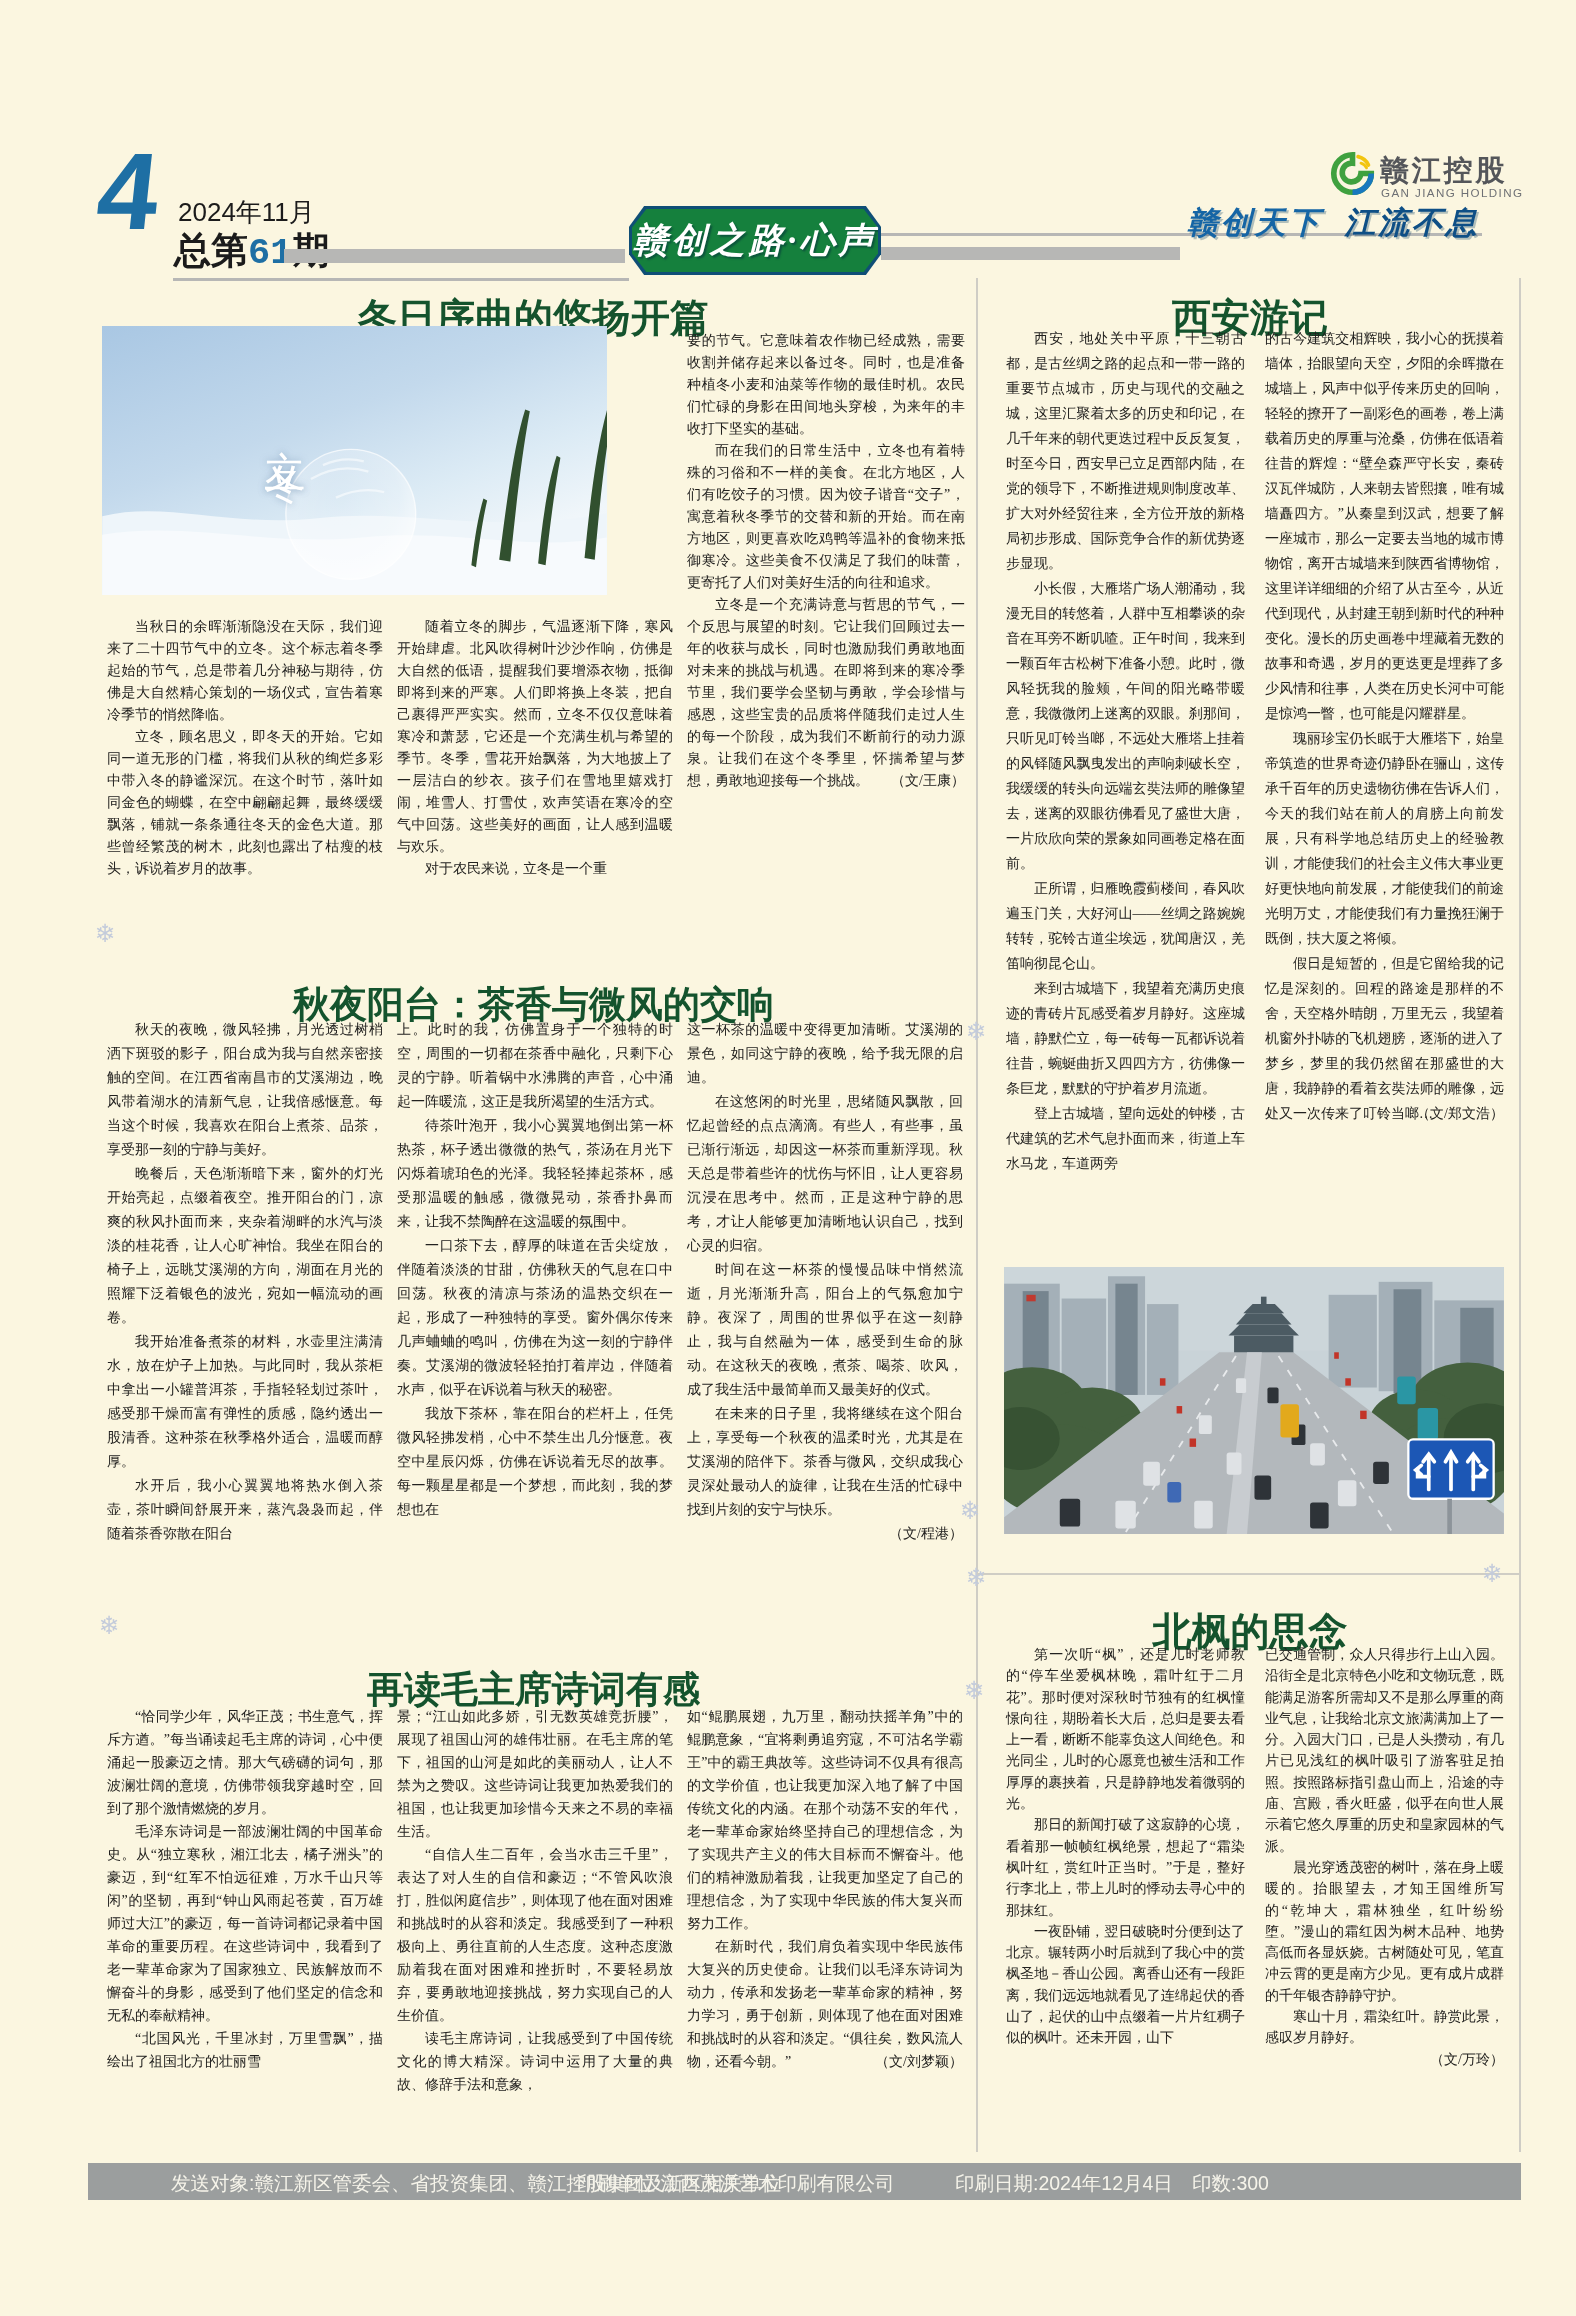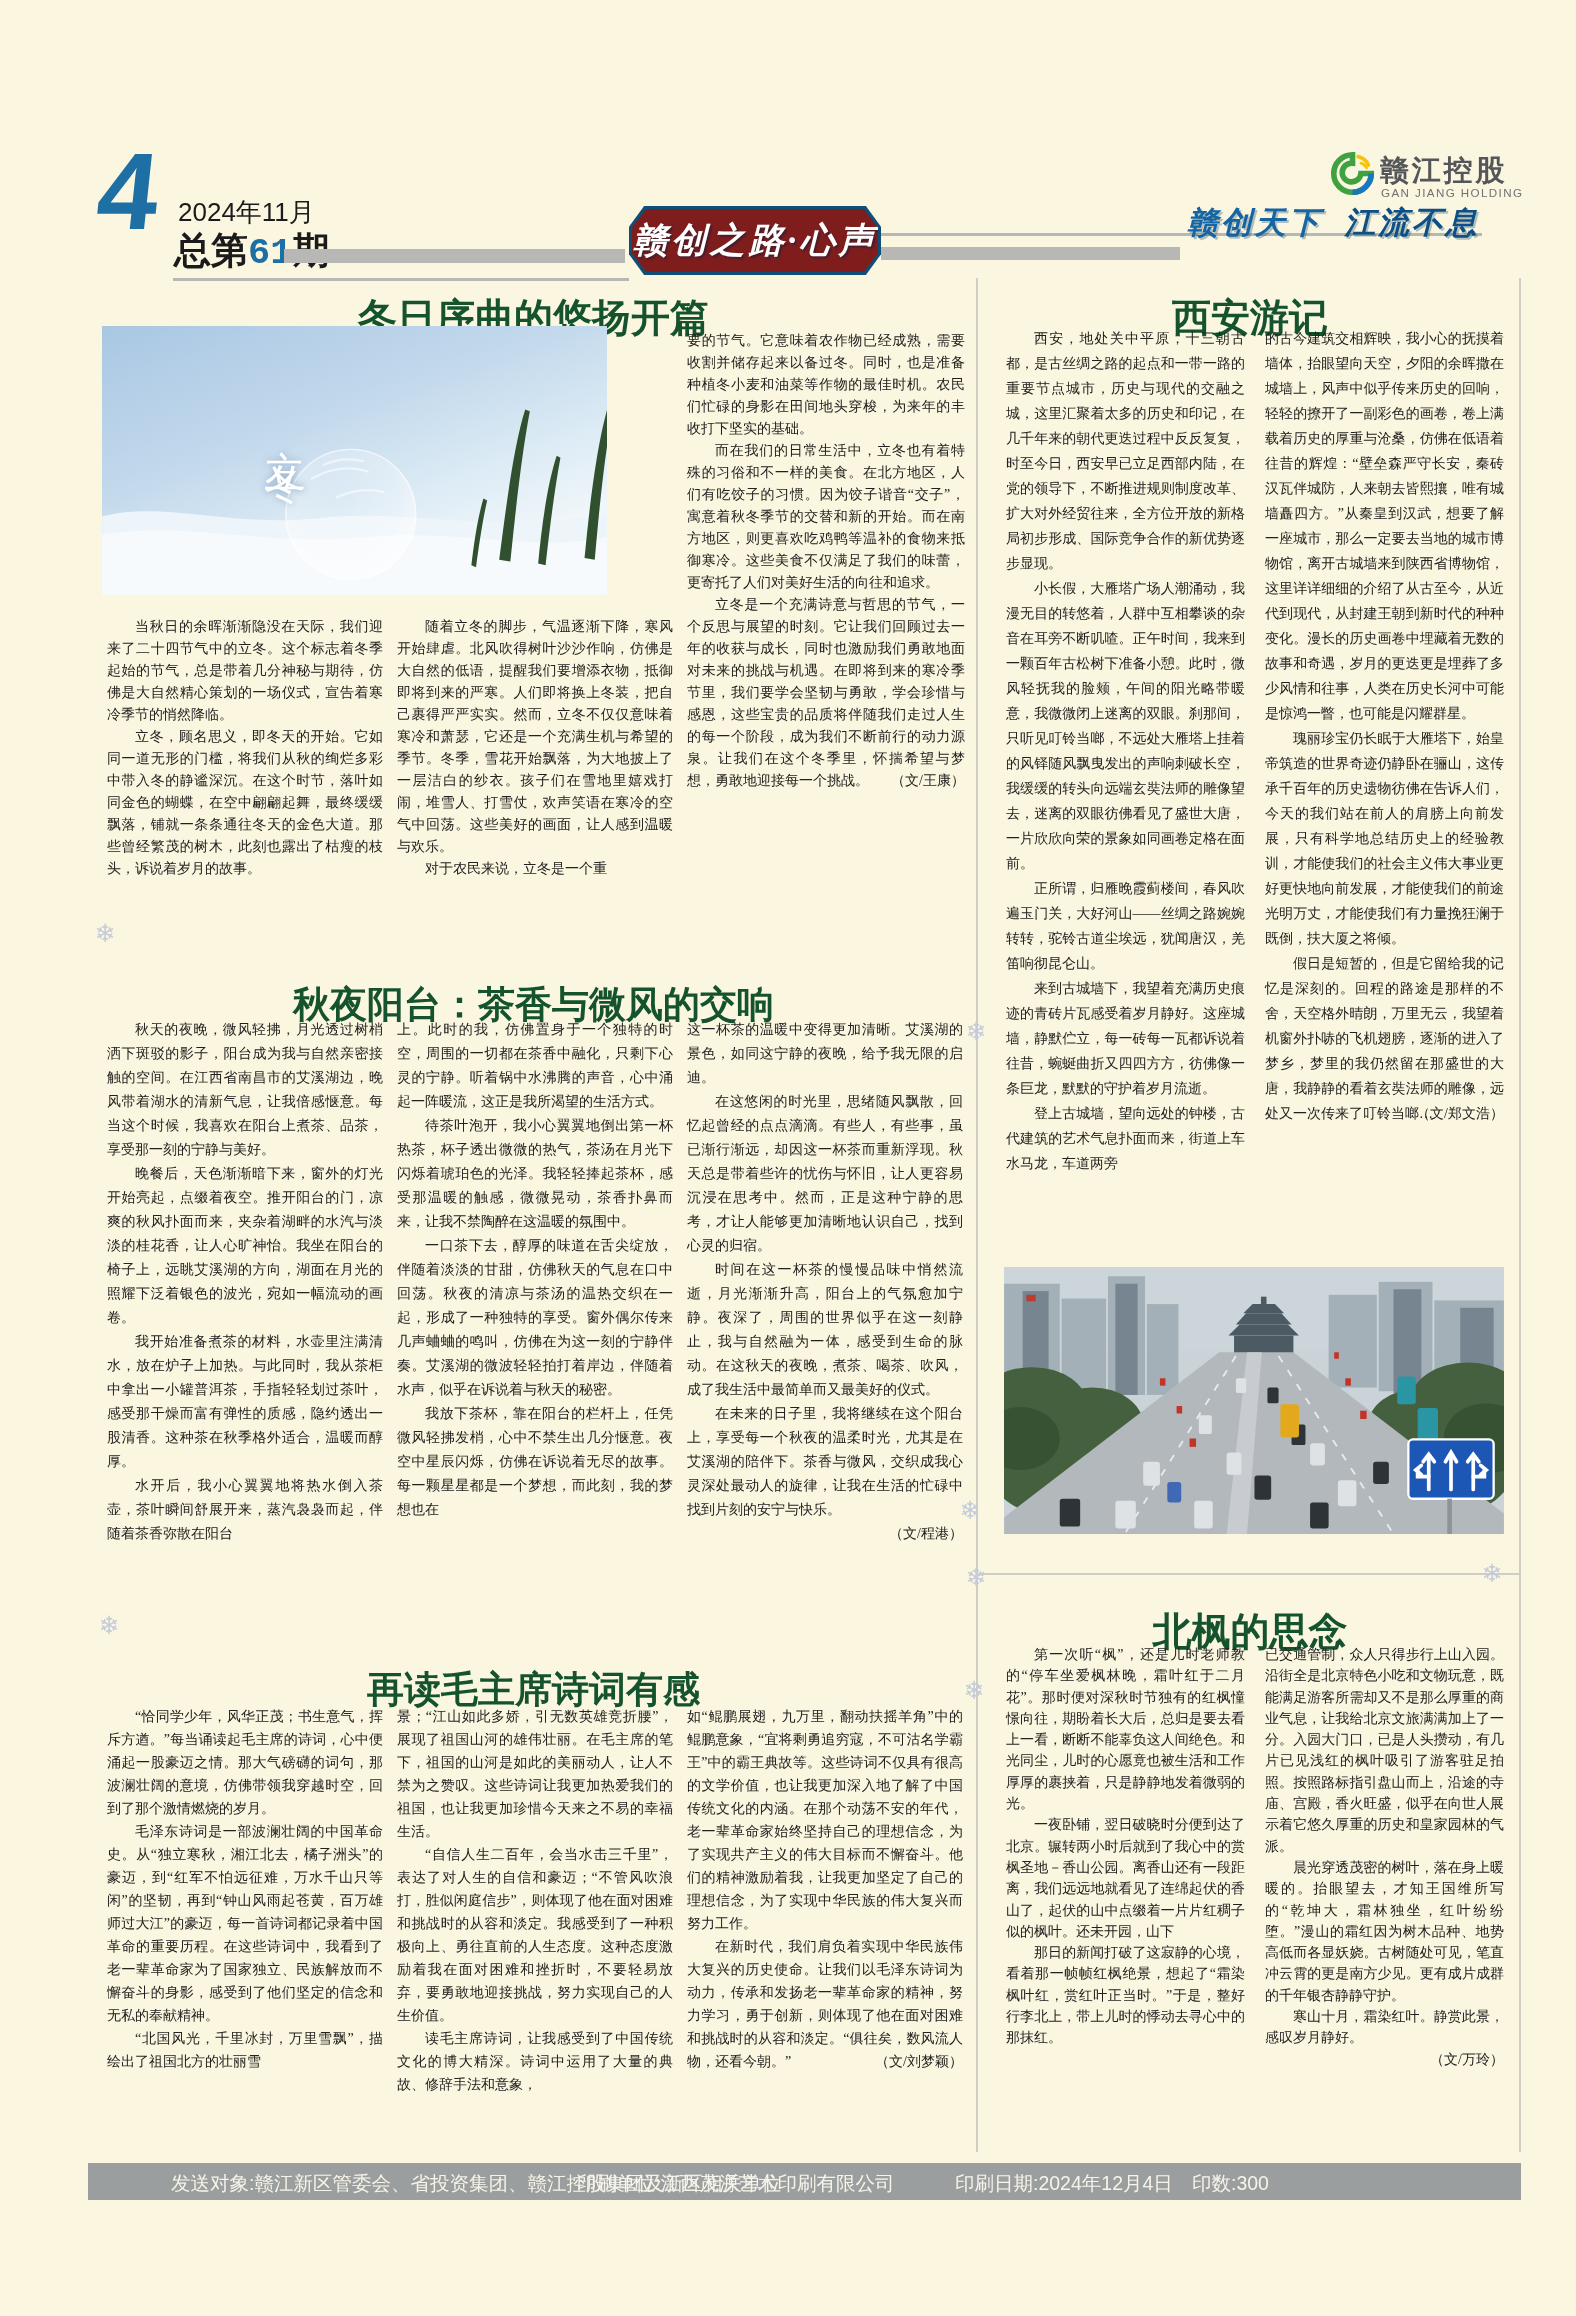--- a/index.html
+++ b/index.html
@@ -10,21 +10,21 @@
   
   .page-num{left:98px;top:137px;font-family:"Liberation Sans","DejaVu Sans",sans-serif;
             font-weight:700;font-size:109px;line-height:1;color:#1e6fa4;transform:skewX(-6deg);}
   .mh-date{left:178px;top:195px;font-size:26px;font-family:"Liberation Sans",sans-serif;color:#1b1b1b;}
   .mh-issue{left:174px;top:226px;font-size:37px;font-family:Liberation Mono, monospace;font-weight:600;color:#1b1b1b;}
   .mh-issue .num{color:#1e6fa4;}
   .mh-bar-l{left:284px;top:249px;width:341px;height:14px;background:#b7b7b5;}
   .mh-line-l{left:173px;top:278px;width:456px;height:2.8px;background:#b7b7b5;}
   .banner-outer{left:629px;top:206px;width:252px;height:69px;background:#0f4e76;
       clip-path:polygon(6% 0,94% 0,100% 30%,100% 70%,94% 100%,6% 100%,0 70%,0 30%);}
-  .banner-inner{position:absolute;left:2.8px;top:2.8px;right:2.8px;bottom:2.8px;background:#7f1d1d;
+  .banner-inner{position:absolute;left:2.8px;top:2.8px;right:2.8px;bottom:2.8px;background:#15803d;
       clip-path:polygon(6% 0,94% 0,100% 30%,100% 70%,94% 100%,6% 100%,0 70%,0 30%);
       display:flex;align-items:center;justify-content:center;}
   .banner-inner span{color:#ffffff;font-size:35px;font-weight:700;font-style:italic;
       letter-spacing:3.7px;text-shadow:1.9px 1.9px 1.9px rgba(0,30,60,.45);}
   .mh-line-r{left:881px;top:233px;width:601px;height:2.8px;background:#b7b7b5;}
   .mh-bar-r{left:881px;top:247px;width:299px;height:13px;background:#b7b7b5;}
   .logo{left:1330px;top:151px;width:195px;height:58px;}
   .logo-cn{position:absolute;left:50px;top:0px;font-family:"Liberation Sans",sans-serif;
       font-weight:700;font-size:29px;letter-spacing:2.8px;color:#54565a;}
   .logo-en{position:absolute;left:51px;top:35px;font-family:"Liberation Sans",sans-serif;
@@ -335,22 +335,22 @@
           <div class="author inline">（文/刘梦颖）</div>
         </div>
       </div>
   </section>
 
   <section class="article art-beifeng">
     <h1 class="title">北枫的思念</h1>
     <div>
         <div class="col col0">
           <p class="para ind">第一次听“枫”，还是儿时老师教的“停车坐爱枫林晚，霜叶红于二月花”。那时便对深秋时节独有的红枫憧憬向往，期盼着长大后，总归是要去看上一看，断断不能辜负这人间绝色。和光同尘，儿时的心愿竟也被生活和工作厚厚的裹挟着，只是静静地发着微弱的光。</p>
+          <p class="para ind">那日的新闻打破了这寂静的心境，看着那一帧帧红枫绝景，想起了“霜染枫叶红，赏红叶正当时。”于是，整好行李北上，带上儿时的悸动去寻心中的那抹红。</p>
           <p class="para ind">一夜卧铺，翌日破晓时分便到达了北京。辗转两小时后就到了我心中的赏枫圣地－香山公园。离香山还有一段距离，我们远远地就看见了连绵起伏的香山了，起伏的山中点缀着一片片红稠子似的枫叶。还未开园，山下</p>
-          <p class="para ind">那日的新闻打破了这寂静的心境，看着那一帧帧红枫绝景，想起了“霜染枫叶红，赏红叶正当时。”于是，整好行李北上，带上儿时的悸动去寻心中的那抹红。</p>
         </div>
         <div class="col col1">
           <p class="para">已交通管制，众人只得步行上山入园。沿街全是北京特色小吃和文物玩意，既能满足游客所需却又不是那么厚重的商业气息，让我给北京文旅满满加上了一分。入园大门口，已是人头攒动，有几片已见浅红的枫叶吸引了游客驻足拍照。按照路标指引盘山而上，沿途的寺庙、宫殿，香火旺盛，似乎在向世人展示着它悠久厚重的历史和皇家园林的气派。</p>
           <p class="para ind">晨光穿透茂密的树叶，落在身上暖暖的。抬眼望去，才知王国维所写的“乾坤大，霜林独坐，红叶纷纷堕。”漫山的霜红因为树木品种、地势高低而各显妖娆。古树随处可见，笔直冲云霄的更是南方少见。更有成片成群的千年银杏静静守护。</p>
           <p class="para ind">寒山十月，霜染红叶。静赏此景，感叹岁月静好。</p>
           <div class="author">（文/万玲）</div>
         </div>
       </div>
   </section>
 

